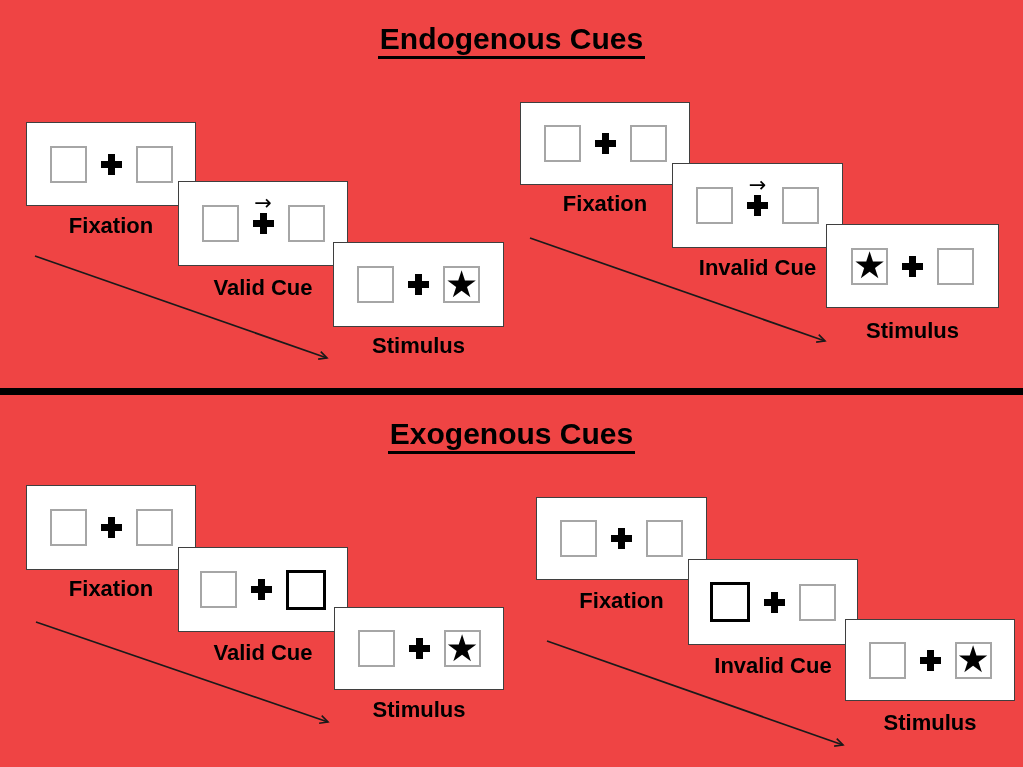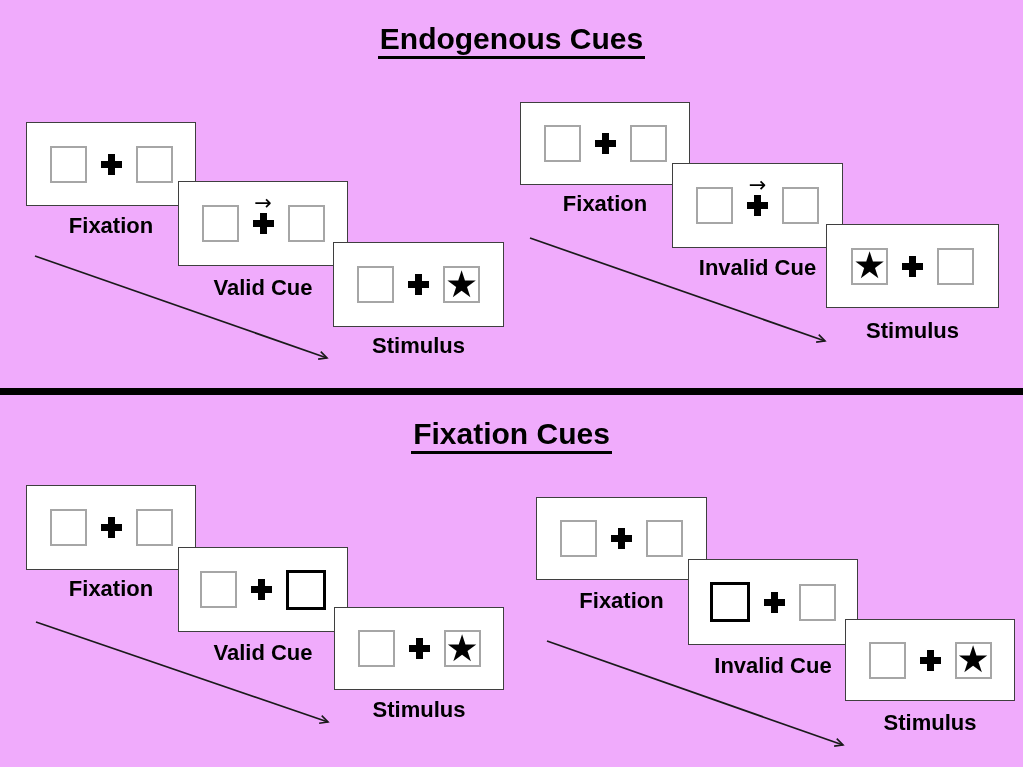--- a/index.html
+++ b/index.html
@@ -1,20 +1,20 @@
 <!DOCTYPE html>
 <html><head>
 <meta charset="utf-8">
 <style>
   html, body { margin: 0; padding: 0; background: #ffffff; }
   .page {
     position: relative;
     width: 1023px;
     height: 767px;
-    background: #f0abfc;
+    background: #ef4444;
     overflow: hidden;
     font-family: "Liberation Sans", sans-serif;
     color: #000000;
   }
   .title {
     position: absolute;
     left: 0;
     width: 100%;
     text-align: center;
     margin: 0;
@@ -132,21 +132,21 @@
     <line x1="35" y1="256" x2="327" y2="358" stroke="#1a1a1a" stroke-width="1.7" marker-end="url(#ah)"></line>
     <line x1="530" y1="238" x2="825" y2="341" stroke="#1a1a1a" stroke-width="1.7" marker-end="url(#ah)"></line>
     <line x1="36" y1="622" x2="328" y2="722" stroke="#1a1a1a" stroke-width="1.7" marker-end="url(#ah)"></line>
     <line x1="547" y1="641" x2="843" y2="745" stroke="#1a1a1a" stroke-width="1.7" marker-end="url(#ah)"></line>
   </svg>
 
   <h1 class="title" style="top:22px;"><span class="u">Endogenous Cues</span></h1>
 
   <div class="divider"></div>
 
-  <h1 class="title" style="top:417px;"><span class="u">Fixation Cues</span></h1>
+  <h1 class="title" style="top:417px;"><span class="u">Exogenous Cues</span></h1>
 
   <div>
     <div class="card" style="left:26px; top:122px; width:170px; height:84px;">
       <div class="sq"></div>
       <div class="cue">
           <span class="cross"></span>
         </div>
       <div class="sq"></div>
     </div>
     <div class="label" style="left:26px; top:213px; width:170px;">Fixation</div>

